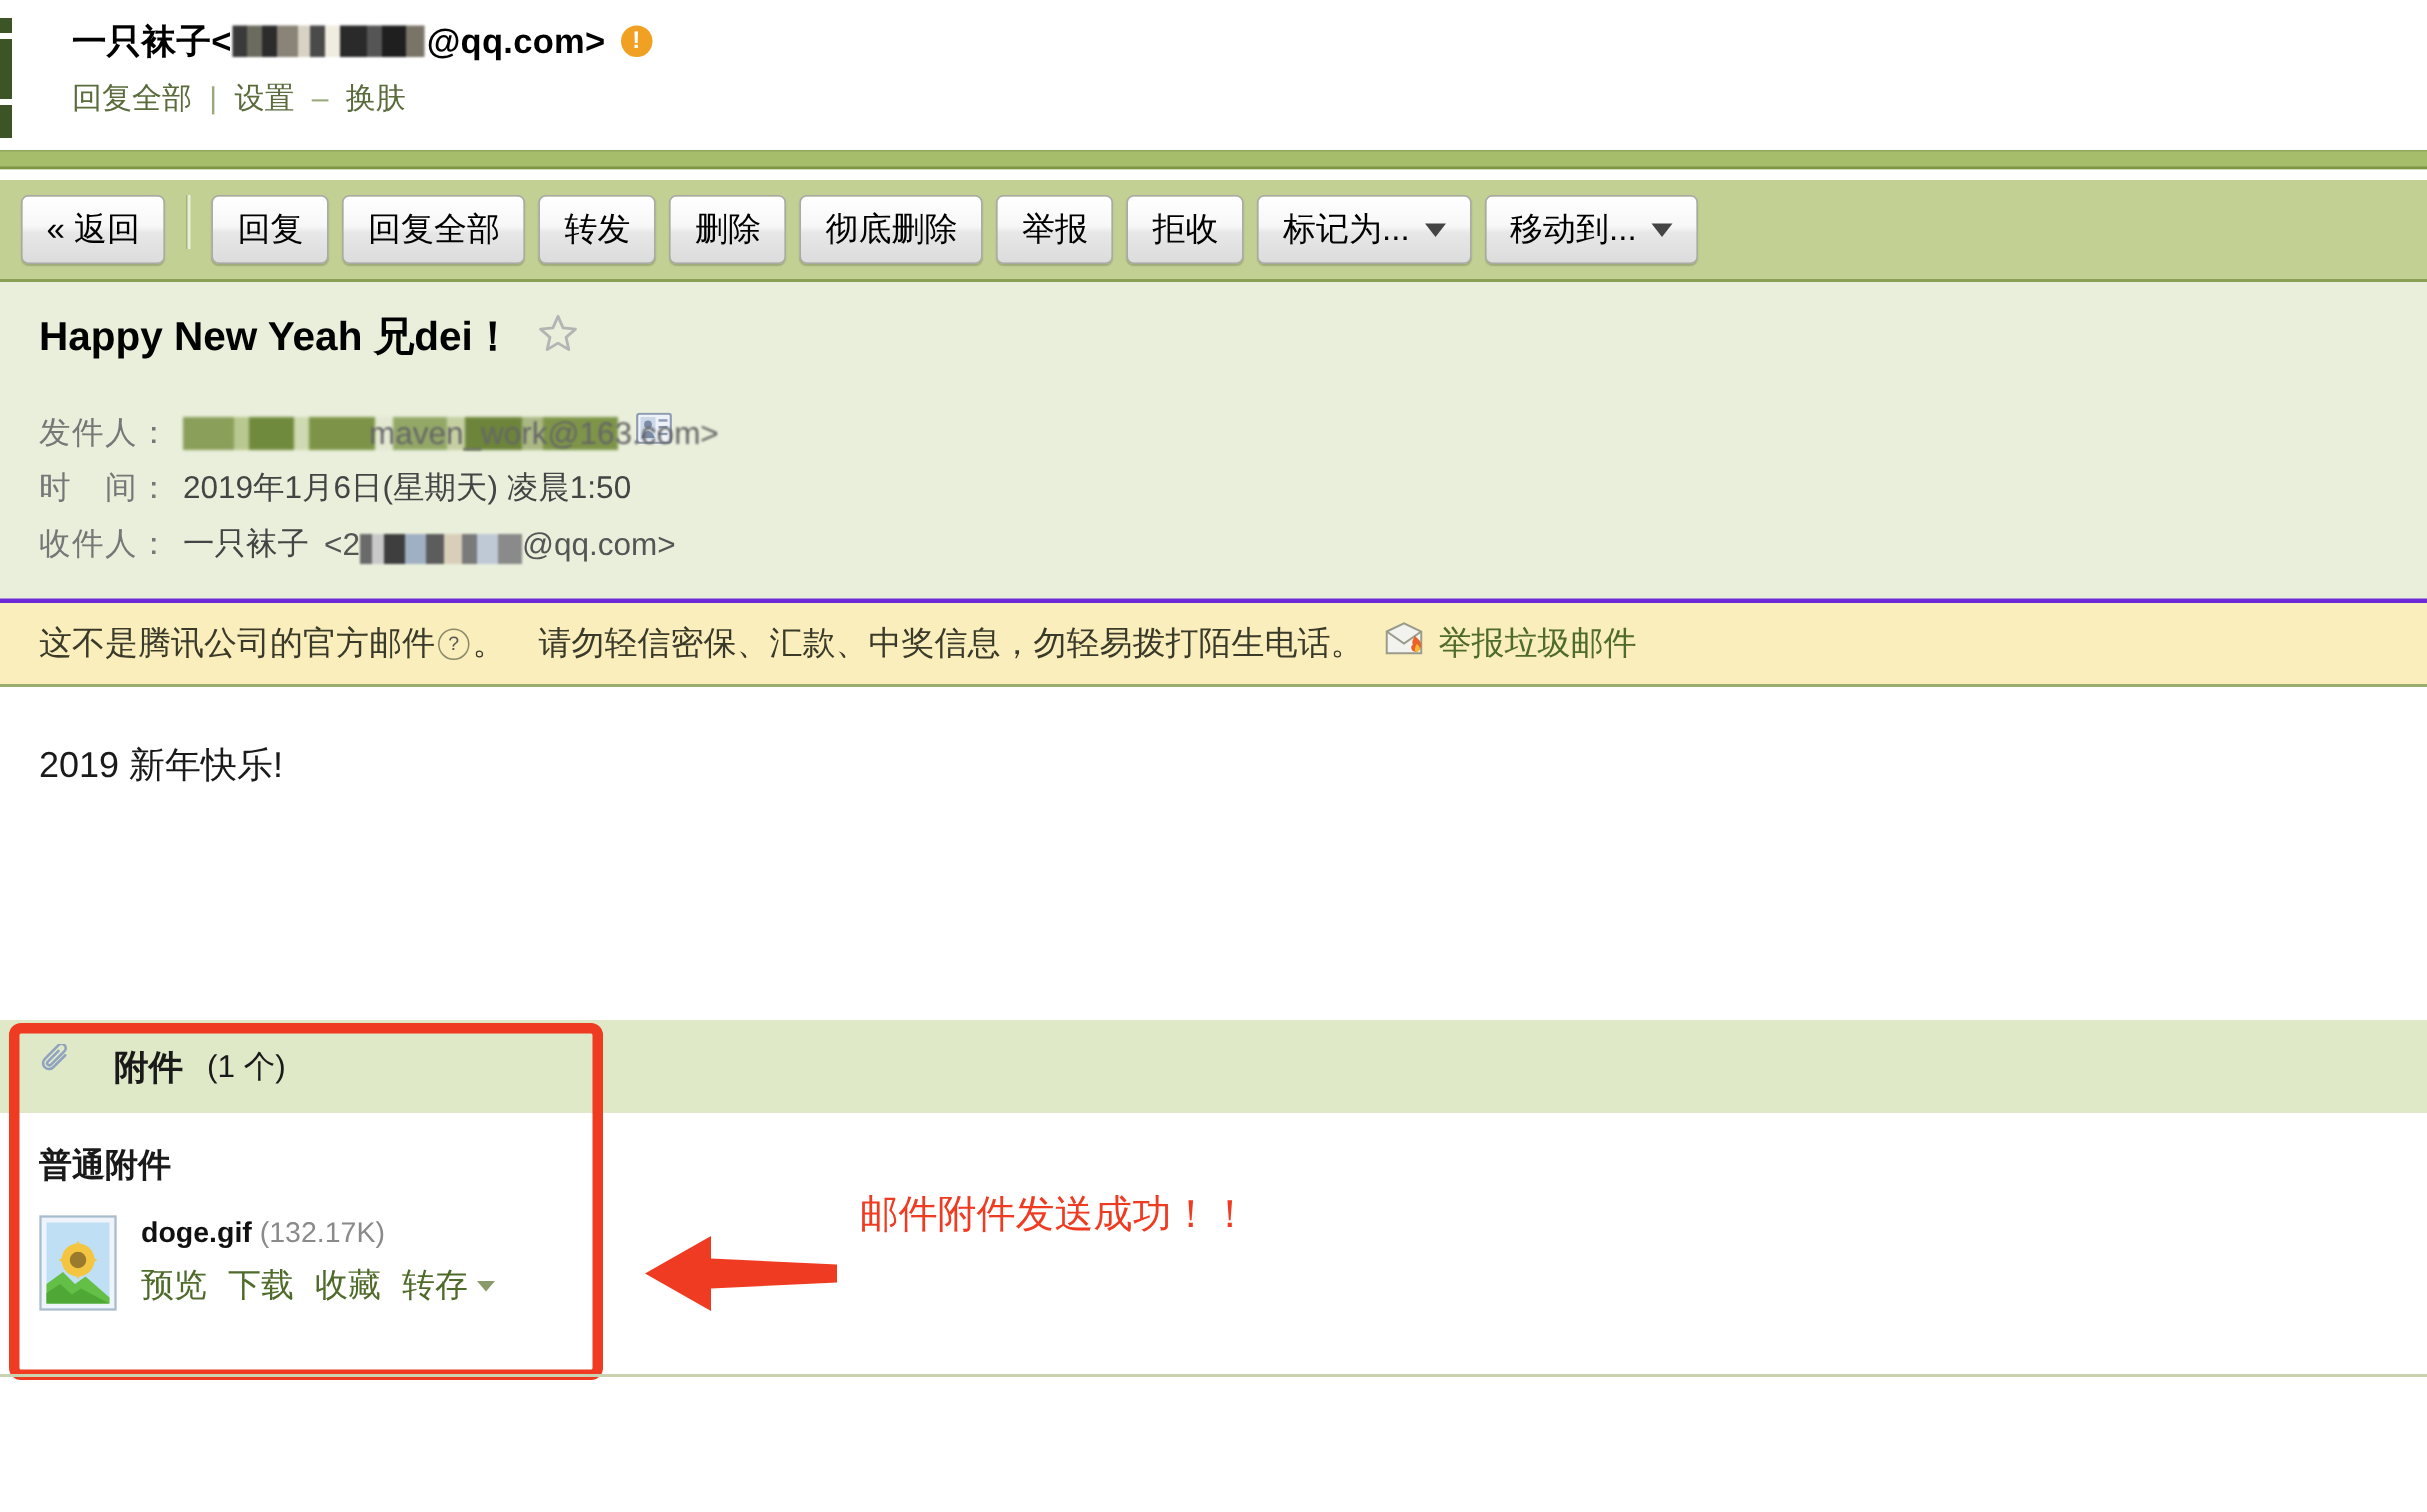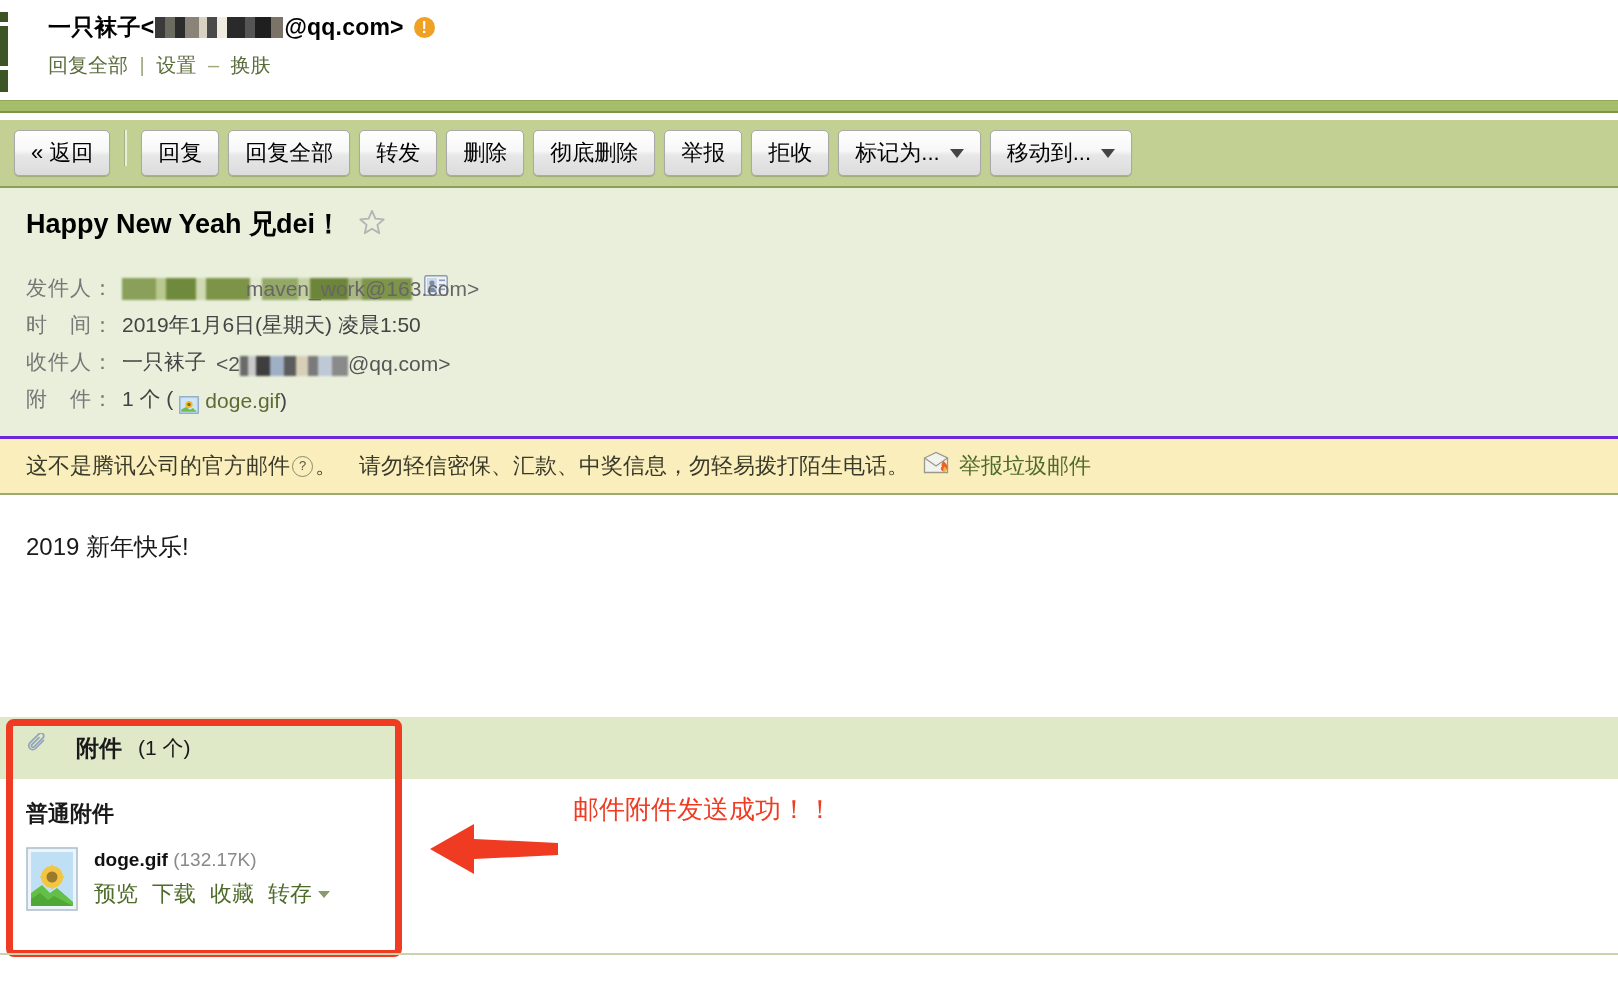--- a/index.html
+++ b/index.html
@@ -439,37 +439,20 @@
   <div class="meta-row">
     <span class="meta-label">收件人：</span>
     <span class="meta-val">
       <span>一只袜子</span>
       <span class="addr" style="margin-left:10px">&lt;2</span>
       <span class="recip-blur"></span>
       <span class="addr">@qq.com&gt;</span>
     </span>
   </div>
 
-  <div class="meta-row">
-    <span class="meta-label">附　件：</span>
-    <span class="meta-val">
-      <span>1 个 (</span>
-      <span class="att-thumb-sm">
-        <svg width="20" height="18" viewBox="0 0 20 18">
-          <rect x="0.7" y="0.7" width="18.6" height="16.6" fill="#bcd7ef" stroke="#8fa9c4" stroke-width="1.2"></rect>
-          <rect x="2.2" y="2.2" width="15.6" height="13.6" fill="#cfe6f7"></rect>
-          <circle cx="10" cy="8.5" r="3.6" fill="#f0bb33"></circle>
-          <circle cx="10" cy="8.5" r="1.7" fill="#8a6a22"></circle>
-          <path d="M2.2 13.5 L7 11 L11 13.8 L14 12 L17.8 15.8 L2.2 15.8 Z" fill="#6fbf4a"></path>
-        </svg>
-      </span>
-      <span class="att-name-inline">doge.gif</span>
-      <span>)</span>
-    </span>
-  </div>
 </div>
 
 <div class="warn-bar">
   <span>这不是腾讯公司的官方邮件</span>
   <span class="qmark">?</span>
   <span>。　请勿轻信密保、汇款、中奖信息，勿轻易拨打陌生电话。</span>
   <span class="spam-icon">
     <svg width="28" height="24" viewBox="0 0 28 24">
       <path d="M1.5 7 L13 1.5 L24.5 7 L24.5 21.5 L1.5 21.5 Z" fill="#f2f2ee" stroke="#9a9a8a" stroke-width="1.3"></path>
       <path d="M1.5 7 L13 15 L24.5 7" fill="none" stroke="#9a9a8a" stroke-width="1.3"></path>

